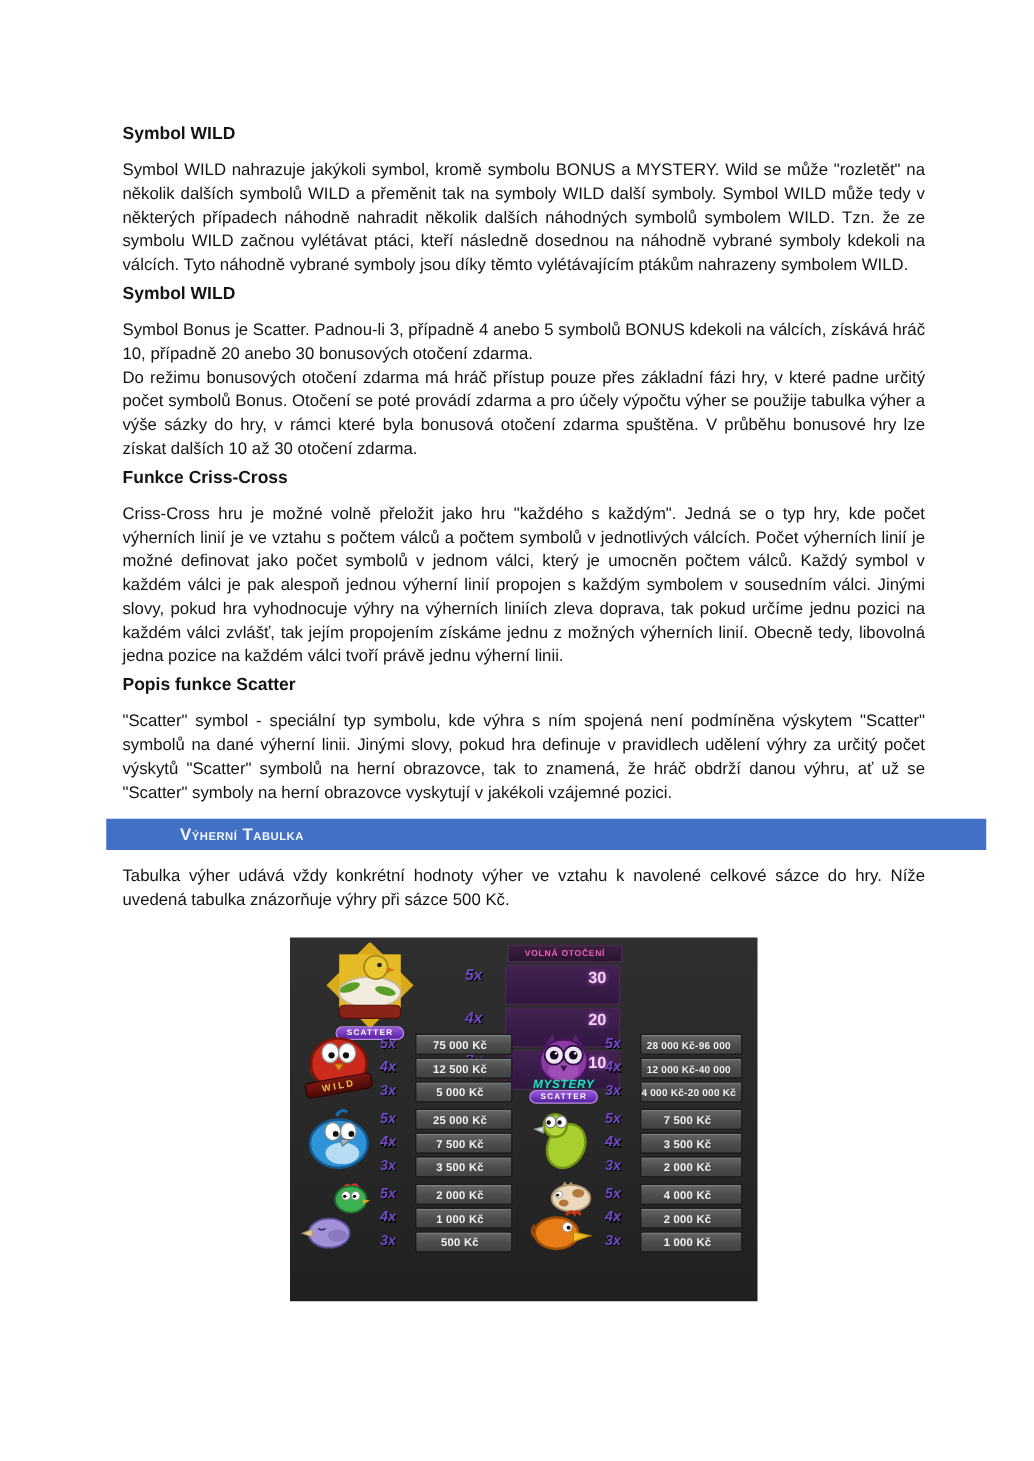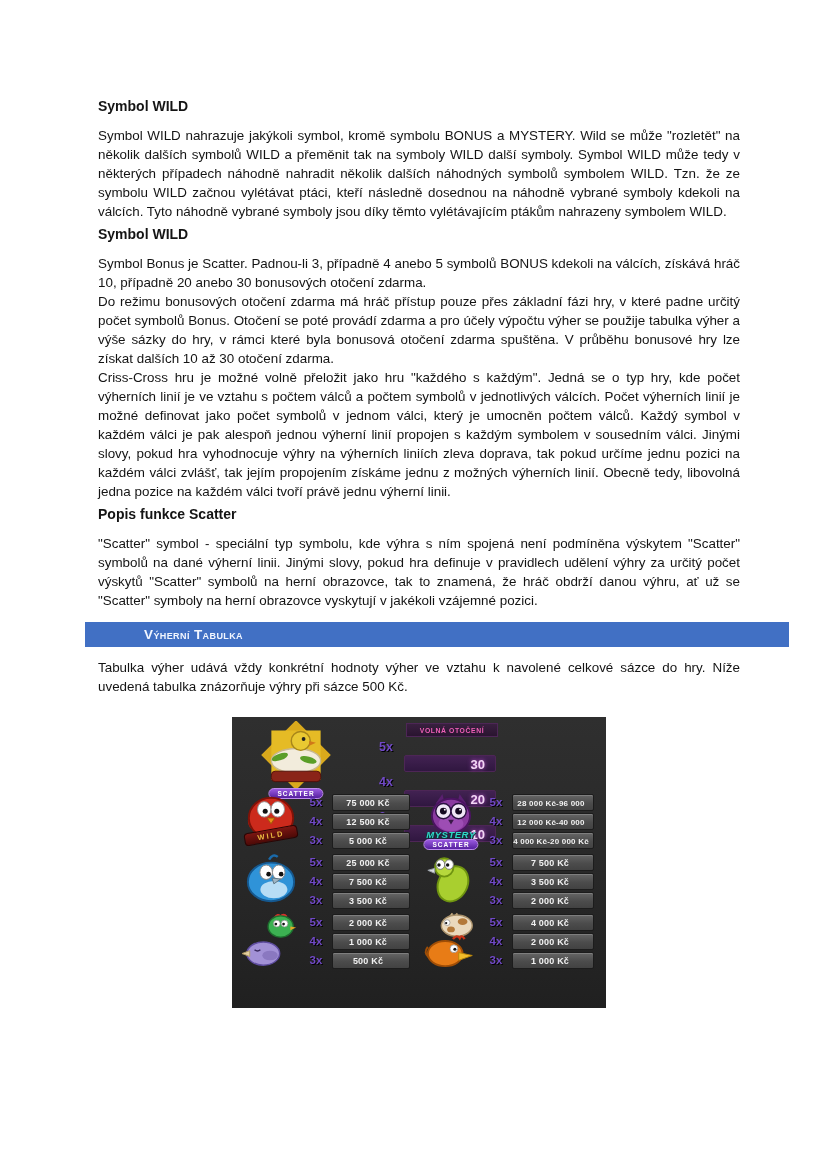--- a/index.html
+++ b/index.html
@@ -36,23 +36,23 @@
 
   
   .paytable{
     position:relative;
     width:374px;height:291px;
     margin:21px auto 0 auto;
     background:linear-gradient(180deg,#2f2f2f 0%,#282828 55%,#202020 100%);
   }
   .row{display:flex;align-items:center;}
   .mult{
-    font-weight:bold;font-size:11.5px;
+    font-style:italic;font-weight:bold;font-size:11.5px;
     color:#7149c6;text-shadow:1px 1px 0 #000;
-    width:24px;text-align:center;padding-right:4px;flex:none;
+    width:24px;text-align:left;padding-right:4px;flex:none;
     line-height:17px;
   }
   .val{
     flex:1;height:17px;line-height:17px;
     background:linear-gradient(180deg,#666 0%,#4c4c4c 55%,#424242 100%);
     border:1px solid #1c1c1c;border-radius:2px;
     box-shadow:inset 0 1px 0 #7e7e7e;
     color:#f1f1f1;font-size:9px;font-weight:bold;letter-spacing:.2px;
     text-align:center;padding-right:6px;box-sizing:border-box;
   }
@@ -66,27 +66,26 @@
   .fs-header{
     margin-left:34px;width:92px;height:14px;line-height:14px;box-sizing:border-box;
     background:linear-gradient(180deg,#39203f,#2a1430);
     border:1px solid #4d2656;
     color:#f060b8;font-size:6.8px;font-weight:bold;letter-spacing:.6px;
     text-align:center;
   }
   .fs-row{display:flex;margin-top:2px;}
   .fs-row .mult{width:28px;font-size:12.5px;}
   .fs-val{
-    width:92px;height:17px;line-height:17px;box-sizing:border-box;
+    width:92px;height:32px;line-height:17px;box-sizing:border-box;
     background:linear-gradient(180deg,#422252,#301740);
     border:1px solid #4d2656;border-radius:2px;
     color:#f3d6f6;font-size:13px;font-weight:bold;
     text-align:right;padding-right:10px;
     text-shadow:0 0 4px #c558d8;
-    margin-top:16px;
   }
 
   
   .sym-block{position:absolute;height:60px;display:flex;align-items:center;}
   .sym-block .rows{flex:1;display:flex;flex-direction:column;gap:2px;}
   .col-l{left:6px;width:172px;}
   .col-r{left:186px;width:176px;}
   .r1{top:74px;} .r2{top:134px;} .r3{top:194px;}
   .sym-art{width:66px;height:58px;position:relative;flex:none;
     display:flex;align-items:flex-start;justify-content:center;}
@@ -121,20 +120,21 @@
   <div class="content">
 
     <div class="section-heading first">Symbol WILD</div>
     <p class="body-text">Symbol WILD nahrazuje jakýkoli symbol, kromě symbolu BONUS a MYSTERY. Wild se může "rozletět" na několik dalších symbolů WILD a přeměnit tak na symboly WILD další symboly. Symbol WILD může tedy v některých případech náhodně nahradit několik dalších náhodných symbolů symbolem WILD. Tzn. že ze symbolu WILD začnou vylétávat ptáci, kteří následně dosednou na náhodně vybrané symboly kdekoli na válcích. Tyto náhodně vybrané symboly jsou díky těmto vylétávajícím ptákům nahrazeny symbolem WILD.</p>
 
     <div class="section-heading">Symbol WILD</div>
     <p class="body-text">Symbol Bonus je Scatter. Padnou-li 3, případně 4 anebo 5 symbolů BONUS kdekoli na válcích, získává hráč 10, případně 20 anebo 30 bonusových otočení zdarma.</p>
 
     <p class="body-text">Do režimu bonusových otočení zdarma má hráč přístup pouze přes základní fázi hry, v které padne určitý počet symbolů Bonus. Otočení se poté provádí zdarma a pro účely výpočtu výher se použije tabulka výher a výše sázky do hry, v rámci které byla bonusová otočení zdarma spuštěna. V průběhu bonusové hry lze získat dalších 10 až 30 otočení zdarma.</p>
 
+    <div class="section-heading">Funkce Criss-Cross</div>
     <p class="body-text">Criss-Cross hru je možné volně přeložit jako hru "každého s každým". Jedná se o typ hry, kde počet výherních linií je ve vztahu s počtem válců a počtem symbolů v jednotlivých válcích. Počet výherních linií je možné definovat jako počet symbolů v jednom válci, který je umocněn počtem válců. Každý symbol v každém válci je pak alespoň jednou výherní linií propojen s každým symbolem v sousedním válci. Jinými slovy, pokud hra vyhodnocuje výhry na výherních liniích zleva doprava, tak pokud určíme jednu pozici na každém válci zvlášť, tak jejím propojením získáme jednu z možných výherních linií. Obecně tedy, libovolná jedna pozice na každém válci tvoří právě jednu výherní linii.</p>
 
     <div class="section-heading">Popis funkce Scatter</div>
     <p class="body-text">"Scatter" symbol - speciální typ symbolu, kde výhra s ním spojená není podmíněna výskytem "Scatter" symbolů na dané výherní linii. Jinými slovy, pokud hra definuje v pravidlech udělení výhry za určitý počet výskytů "Scatter" symbolů na herní obrazovce, tak to znamená, že hráč obdrží danou výhru, ať už se "Scatter" symboly na herní obrazovce vyskytují v jakékoli vzájemné pozici.</p>
 
     <div class="banner">
       <span class="banner-label">Výherní Tabulka</span>
     </div>
 
     <p class="body-text note-text">Tabulka výher udává vždy konkrétní hodnoty výher ve vztahu k navolené celkové sázce do hry. Níže uvedená tabulka znázorňuje výhry při sázce 500 Kč.</p>

